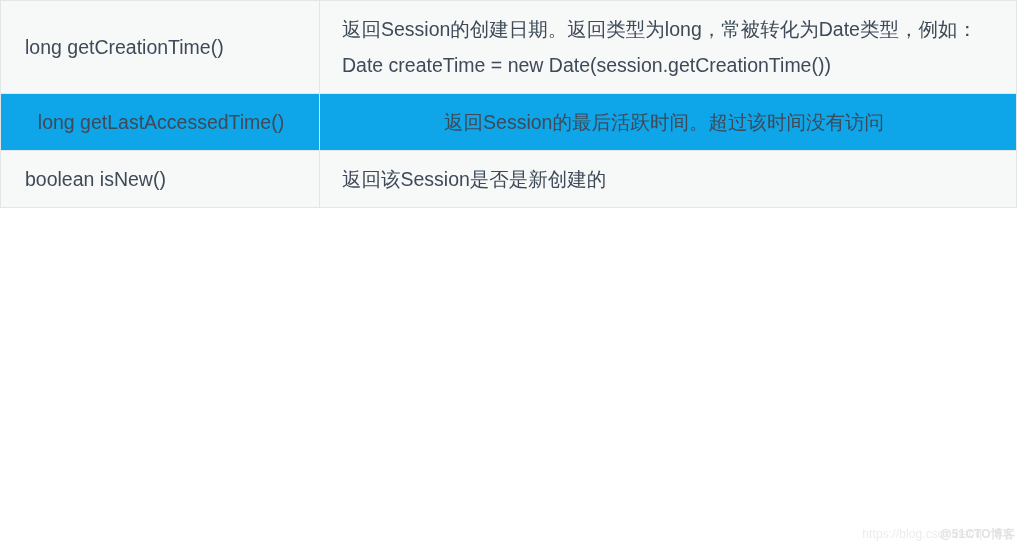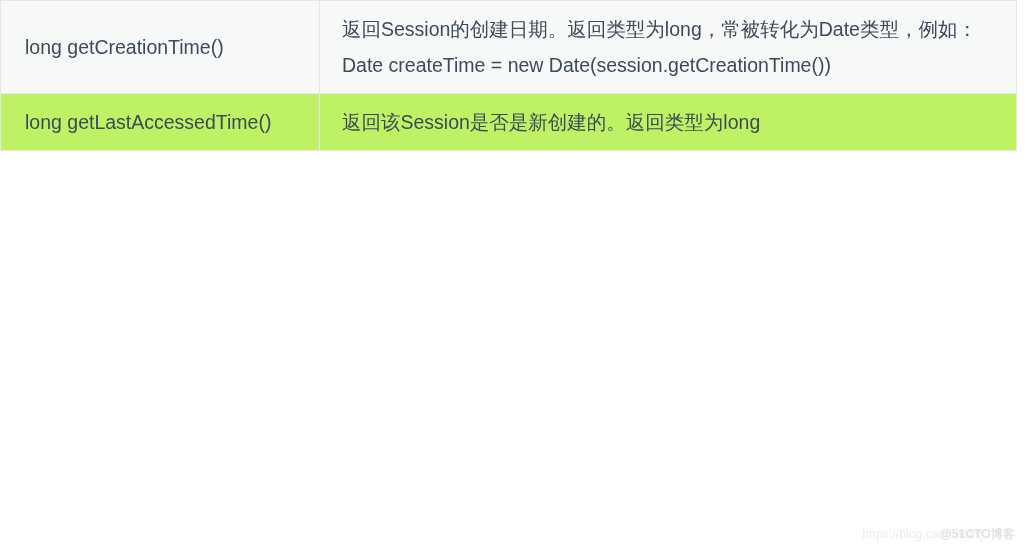--- a/index.html
+++ b/index.html
@@ -47,21 +47,21 @@
     word-break: break-word;
   }
 
   table.api-table td:last-child {
     border-right: none;
     padding-left: 22px;
     padding-right: 30px;
   }
 
   table.api-table tr.row-shaded td { background: #f7f8f8; }
-  table.api-table tr.row-plain  td { background: #bef264; }
+  table.api-table tr.row-plain  td { background: #0ea5e9; text-align: center; }
 
   table.api-table tr:last-child td { border-bottom: none; }
 
   .cell-signature { }
   .cell-description { }
 
   .watermark {
     position: absolute;
     right: 16px;
     bottom: 10px;
@@ -92,25 +92,29 @@
     </colgroup>
     <tbody>
 
       <tr class="row-shaded">
         <td class="cell-signature">long getCreationTime()</td>
         <td class="cell-description">返回Session的创建日期。返回类型为long，常被转化为Date类型，例如：Date createTime = new Date(session.getCreationTime())</td>
       </tr>
 
       <tr class="row-plain">
         <td class="cell-signature">long getLastAccessedTime()</td>
-        <td class="cell-description">返回该Session是否是新创建的。返回类型为long</td>
+        <td class="cell-description">返回Session的最后活跃时间。超过该时间没有访问</td>
       </tr>
 
 
 
+      <tr class="row-shaded">
+        <td class="cell-signature">boolean isNew()</td>
+        <td class="cell-description">返回该Session是否是新创建的</td>
+      </tr>
 
 
     </tbody>
   </table>
 
   <div class="watermark">
     <span class="wm-site">https://blog.csdn.net/q</span><span class="wm-brand">@51CTO博客</span>
   </div>
 
 </div>

